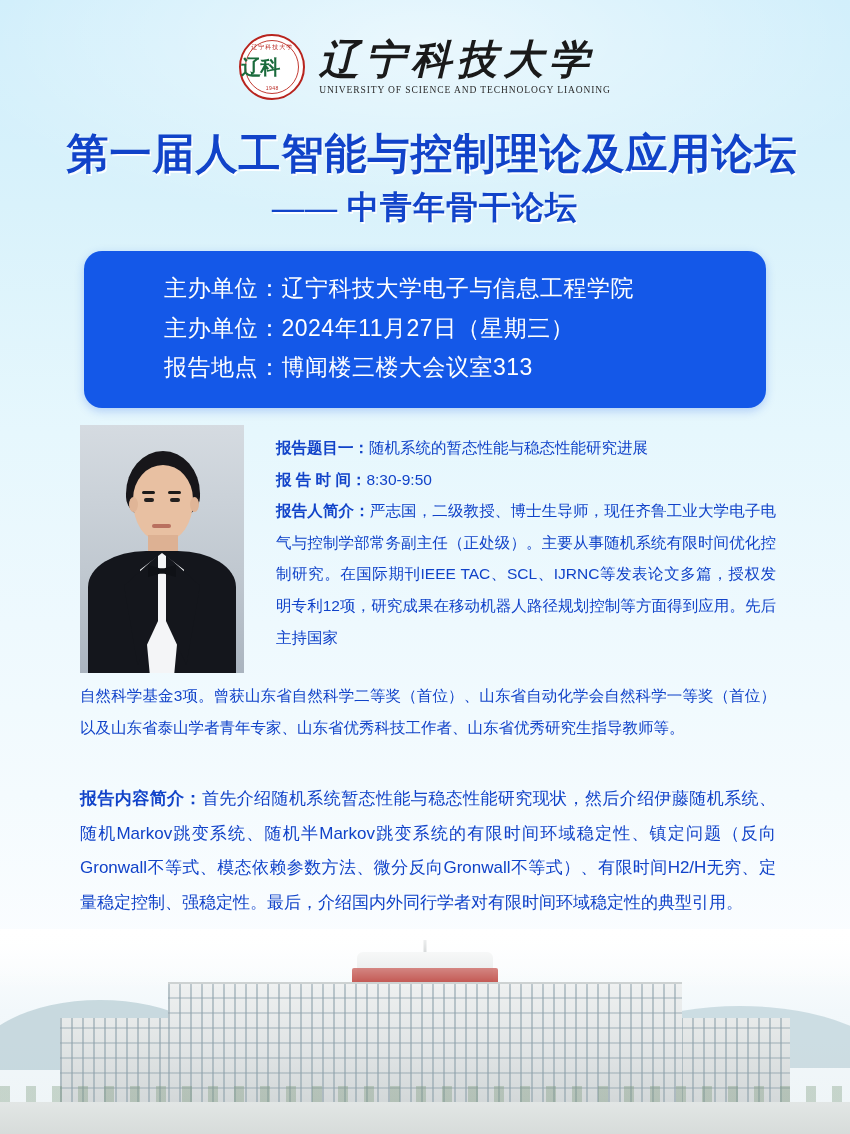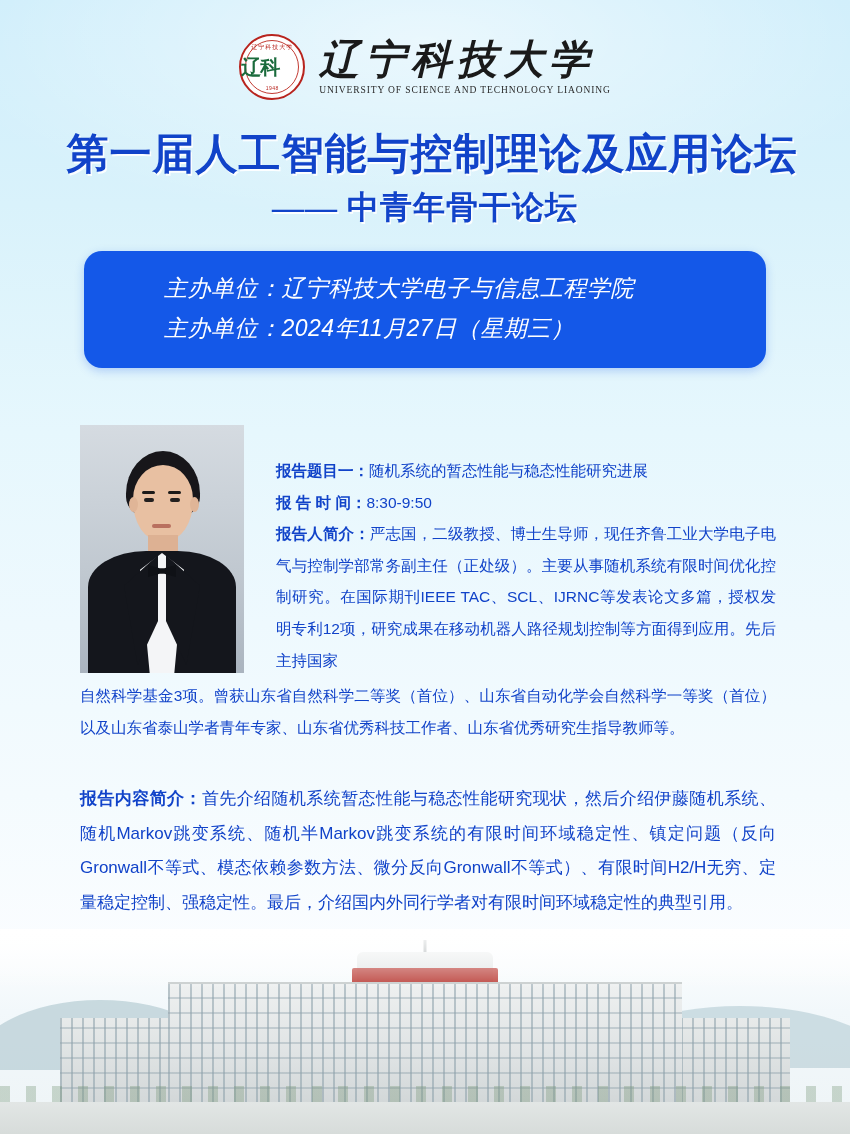--- a/index.html
+++ b/index.html
@@ -151,21 +151,20 @@
     box-sizing: border-box;
     box-shadow: 0 3px 10px rgba(20,88,232,0.25);
   }
   .info-row {
     color: #ffffff;
     font-size: 23px;
     line-height: 1.72;
     padding-left: 80px;
     letter-spacing: 0.5px;
     font-family: "Liberation Sans", sans-serif;
-    font-style: italic;
   }
   .info-label { letter-spacing: 0.5px; }
 
   
   .photo {
     position: absolute;
     top: 425px;
     left: 80px;
     width: 164px;
     height: 248px;
@@ -255,21 +254,21 @@
   .p-bow {
     position: absolute;
     left: 68px; top: 140px;
     width: 28px; height: 12px;
     background: #0f1116;
     clip-path: polygon(0 0, 42% 28%, 58% 28%, 100% 0, 100% 100%, 58% 72%, 42% 72%, 0 100%);
   }
 
   .speaker-text {
     position: absolute;
-    top: 455px;
+    top: 432px;
     left: 276px;
     width: 500px;
     color: #1143c9;
     font-size: 15.5px;
     line-height: 2.04;
     font-family: "Liberation Sans", sans-serif;
   }
   .st-line { white-space: nowrap; }
   .st-label { font-weight: bold; }
   .bio {
@@ -422,20 +421,23 @@
     <div class="title-line1">第一届人工智能与控制理论及应用论坛</div>
     <div class="title-line2">—— 中青年骨干论坛</div>
   </div>
 
   <div class="info-box">
     <div class="info-row">
       <span class="info-label">主办单位：</span><span>辽宁科技大学电子与信息工程学院</span>
     </div>
     <div class="info-row">
       <span class="info-label">主办单位：</span><span>2024年11月27日（星期三）</span>
+    </div>
+    <div class="info-row">
+      <span class="info-label">报告地点：</span><span>博闻楼三楼大会议室313</span>
     </div>
   </div>
 
   <div class="photo">
     <div class="p-bg"></div>
     <div class="p-hair"></div>
     <div class="p-face"></div>
     <div class="p-ear-l"></div>
     <div class="p-ear-r"></div>
     <div class="p-brow-l"></div>

